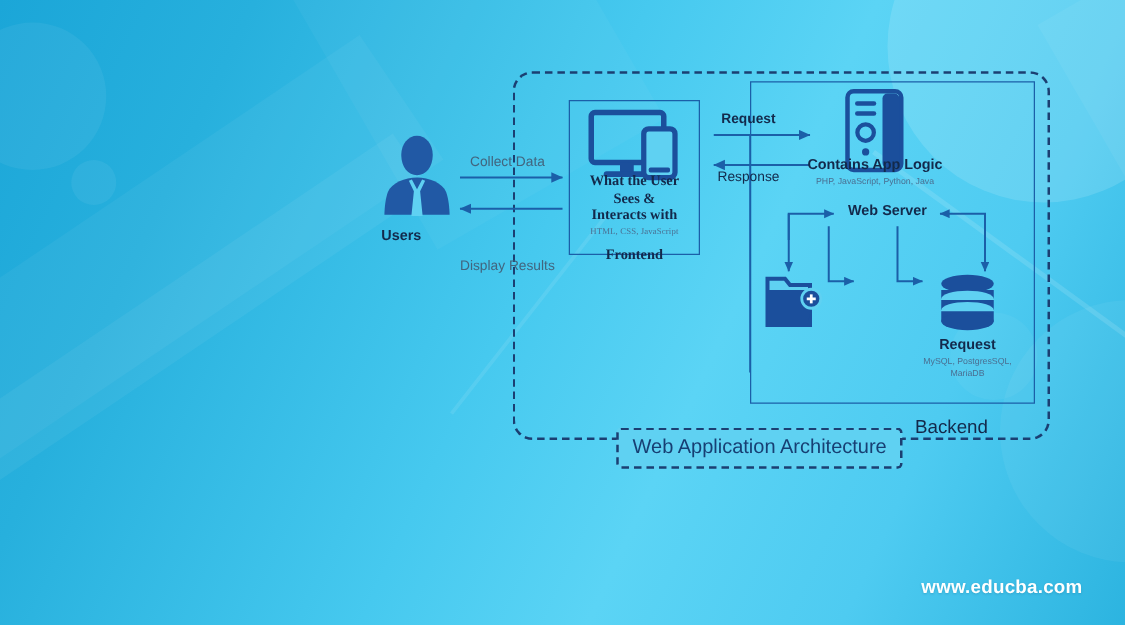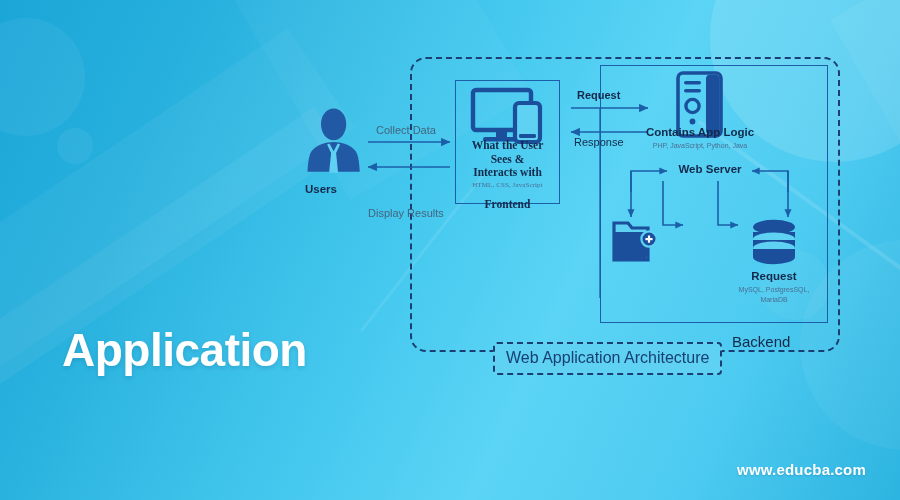--- a/index.html
+++ b/index.html
@@ -230,17 +230,16 @@
       <div class="cap">Request</div>
       <div class="subcap">MySQL, PostgresSQL,</div>
       <div class="subcap">MariaDB</div>
     </div>
 
     <div id="backend-label">Backend</div>
     <div id="wa-label">Web Application Architecture</div>
   </div>
 
   <div id="hero">
-    <div class="line">Application</div>
   </div>
 
   <div id="watermark">www.educba.com</div>
 </div>
 
 </body></html>

